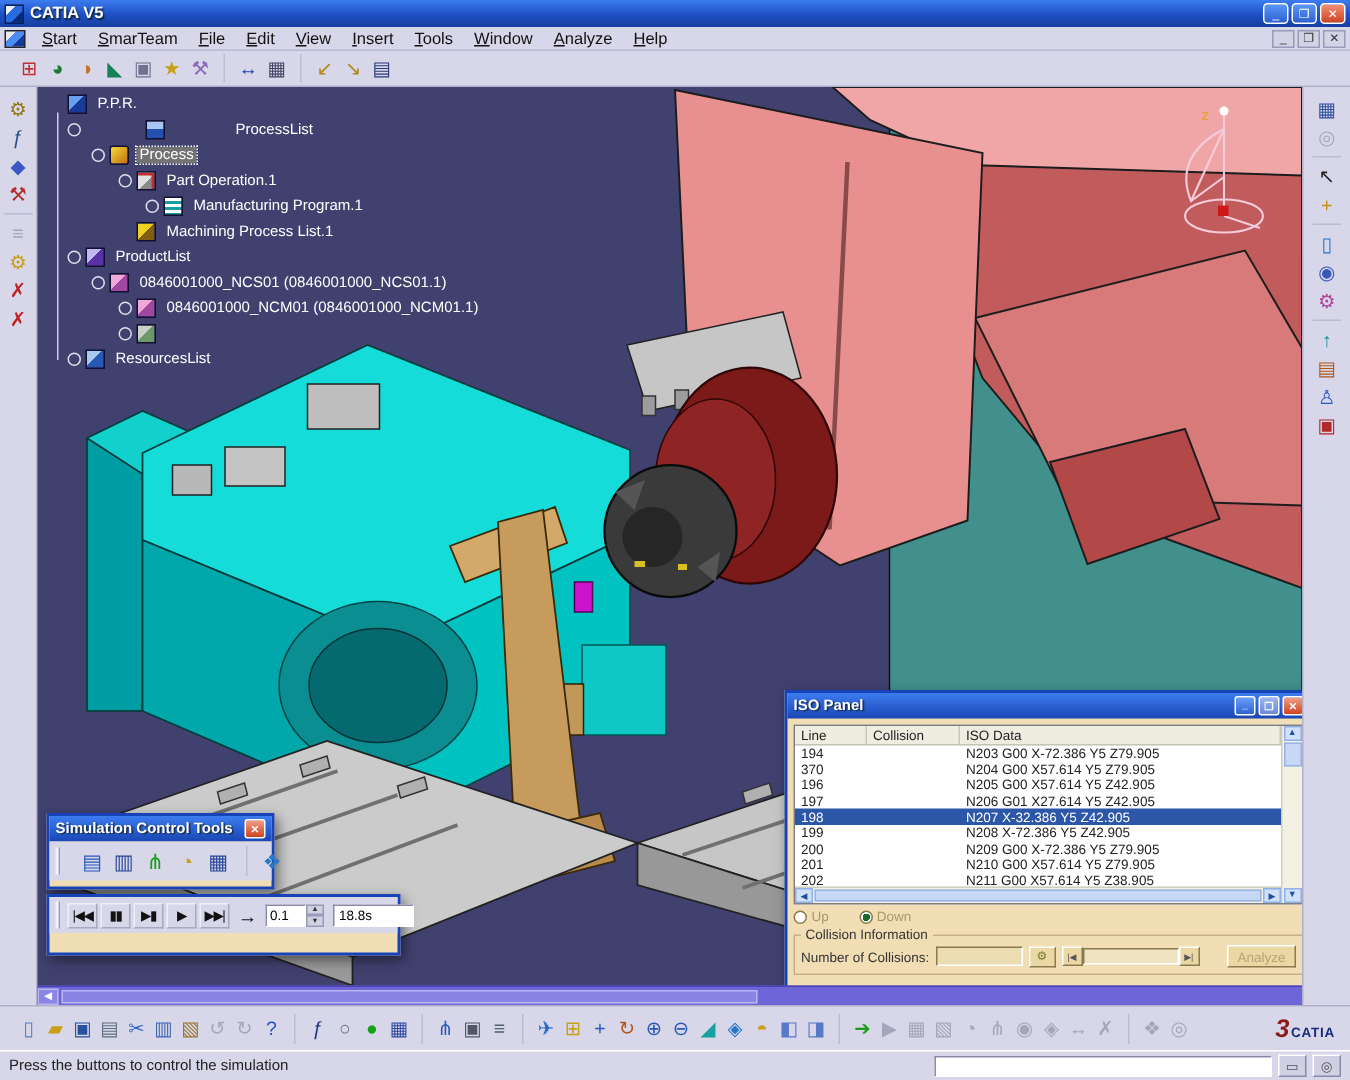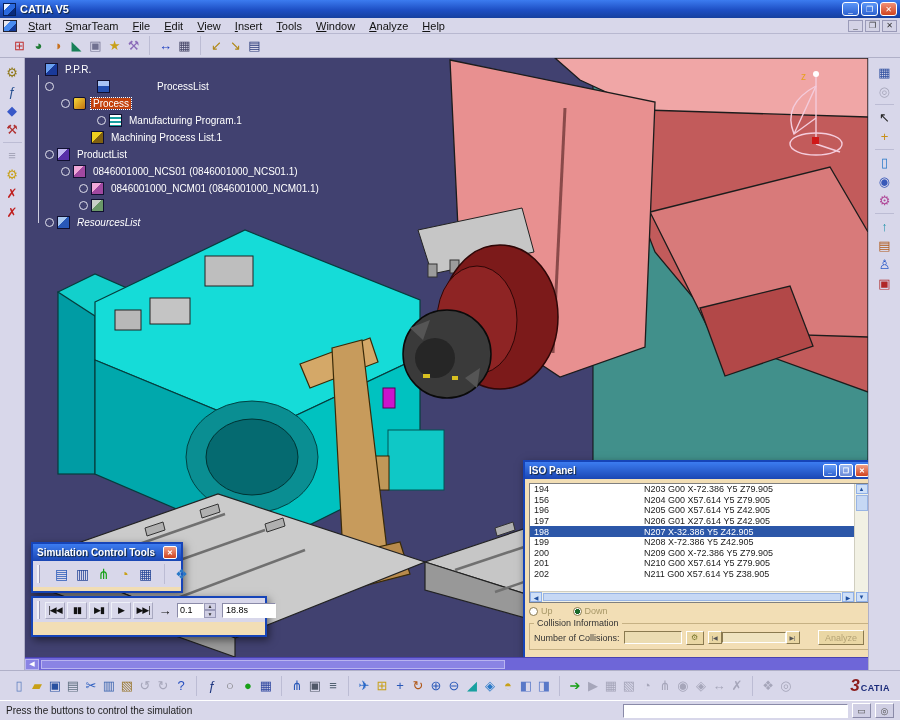--- a/index.html
+++ b/index.html
@@ -40,21 +40,21 @@
   .scene{position:absolute;inset:0}
   .compass{position:absolute;top:2px;right:10px}
 
   
   .tree{position:absolute;top:3px;left:6px;font-size:10px;color:#fff}
   .tree::before{content:"";position:absolute;left:7px;top:14px;bottom:8px;border-left:1px solid #cfcfe0}
   .tree-row{display:flex;align-items:center;height:17px;position:relative;white-space:nowrap}
   .texp{width:9px;height:9px;border:1px solid #e0e0ec;border-radius:50%;background:#414170;margin-right:3px;flex:none;z-index:1}
   .tico{width:13px;height:13px;margin-right:5px;flex:none;border:1px solid #101030;display:flex;align-items:center;justify-content:center;font-size:8px;color:#fff}
   .tree-label{padding:0 2px}
-  .tree-row.sel .tree-label{background:#c2410c;outline:1px dotted #fff}
+  .tree-row.sel .tree-label{background:#737373;outline:1px dotted #fff}
   .ti-ppr{background:linear-gradient(135deg,#6AA0F0 0 45%,#1A3A9A 45%)}
   .ti-plist{background:linear-gradient(180deg,#A8C4F4 0 45%,#2450B0 45%)}
   .ti-process{background:linear-gradient(135deg,#F8D838,#C07010);border-radius:2px}
   .ti-partop{background:linear-gradient(135deg,#E0E0E0 0 55%,#8a8a8a 55%);box-shadow:inset -2px 2px 0 #C03030}
   .ti-program{background:repeating-linear-gradient(180deg,#fff 0 2px,#18A0A0 2px 4px)}
   .ti-mplist{background:linear-gradient(135deg,#F0D020 0 50%,#806010 50%)}
   .ti-prodlist{background:linear-gradient(135deg,#C0B8F0 0 45%,#5830A8 45%)}
   .ti-prod{background:linear-gradient(135deg,#F0A8D8 0 45%,#A048A0 45%)}
   .ti-prodg{background:linear-gradient(135deg,#C8D0C8 0 45%,#6A9868 45%)}
   .ti-res{background:linear-gradient(135deg,#A8C8F0 0 45%,#2858B8 45%)}
@@ -320,20 +320,25 @@
           <div class="tree-row" style="padding-left: 14px; gap: 40px;">
             <span class="texp"></span>
             <span class="tico ti-plist"></span>
             <span class="tree-label">ProcessList</span>
           </div>
           <div class="tree-row sel" style="padding-left: 30px;">
             <span class="texp"></span>
             <span class="tico ti-process"></span>
             <span class="tree-label">Process</span>
           </div>
+          <div class="tree-row" style="padding-left: 48px;">
+            <span class="texp"></span>
+            <span class="tico ti-partop"></span>
+            <span class="tree-label">Part Operation.1</span>
+          </div>
           <div class="tree-row" style="padding-left: 66px;">
             <span class="texp"></span>
             <span class="tico ti-program"></span>
             <span class="tree-label">Manufacturing Program.1</span>
           </div>
           <div class="tree-row" style="padding-left: 48px;">
             <span class="texp" style="visibility: hidden;"></span>
             <span class="tico ti-mplist"></span>
             <span class="tree-label">Machining Process List.1</span>
           </div>
@@ -349,44 +354,49 @@
           </div>
           <div class="tree-row" style="padding-left: 48px;">
             <span class="texp"></span>
             <span class="tico ti-prod"></span>
             <span class="tree-label">0846001000_NCM01 (0846001000_NCM01.1)</span>
           </div>
           <div class="tree-row" style="padding-left: 48px;">
             <span class="texp"></span>
             <span class="tico ti-prodg"></span>
           </div>
-          <div class="tree-row" style="padding-left: 14px; font-style: italic;">
+          <div class="tree-row" style="padding-left: 14px;">
             <span class="texp"></span>
             <span class="tico ti-res"></span>
             <span class="tree-label">ResourcesList</span>
           </div>
         </div>
 
       <div class="xp-win iso">
         <div class="xp-title">
           <span class="t">ISO Panel</span>
           <span class="xpb">_</span>
           <span class="xpb pale">❐</span>
           <span class="xpb red">✕</span>
         </div>
         <div class="iso-body">
           <div class="iso-tablewrap">
+            <div class="iso-head">
+              <span class="c-line">Line</span>
+              <span class="c-col">Collision</span>
+              <span class="c-iso">ISO Data</span>
+            </div>
             <div id="iso-rows">
                 <div class="irow">
                   <span class="c-line">194</span>
                   <span class="c-col"></span>
                   <span class="c-iso">N203 G00 X-72.386 Y5 Z79.905</span>
                 </div>
                 <div class="irow">
-                  <span class="c-line">156</span>
+                  <span class="c-line">370</span>
                   <span class="c-col"></span>
                   <span class="c-iso">N204 G00 X57.614 Y5 Z79.905</span>
                 </div>
                 <div class="irow">
                   <span class="c-line">196</span>
                   <span class="c-col"></span>
                   <span class="c-iso">N205 G00 X57.614 Y5 Z42.905</span>
                 </div>
                 <div class="irow">
                   <span class="c-line">197</span>

